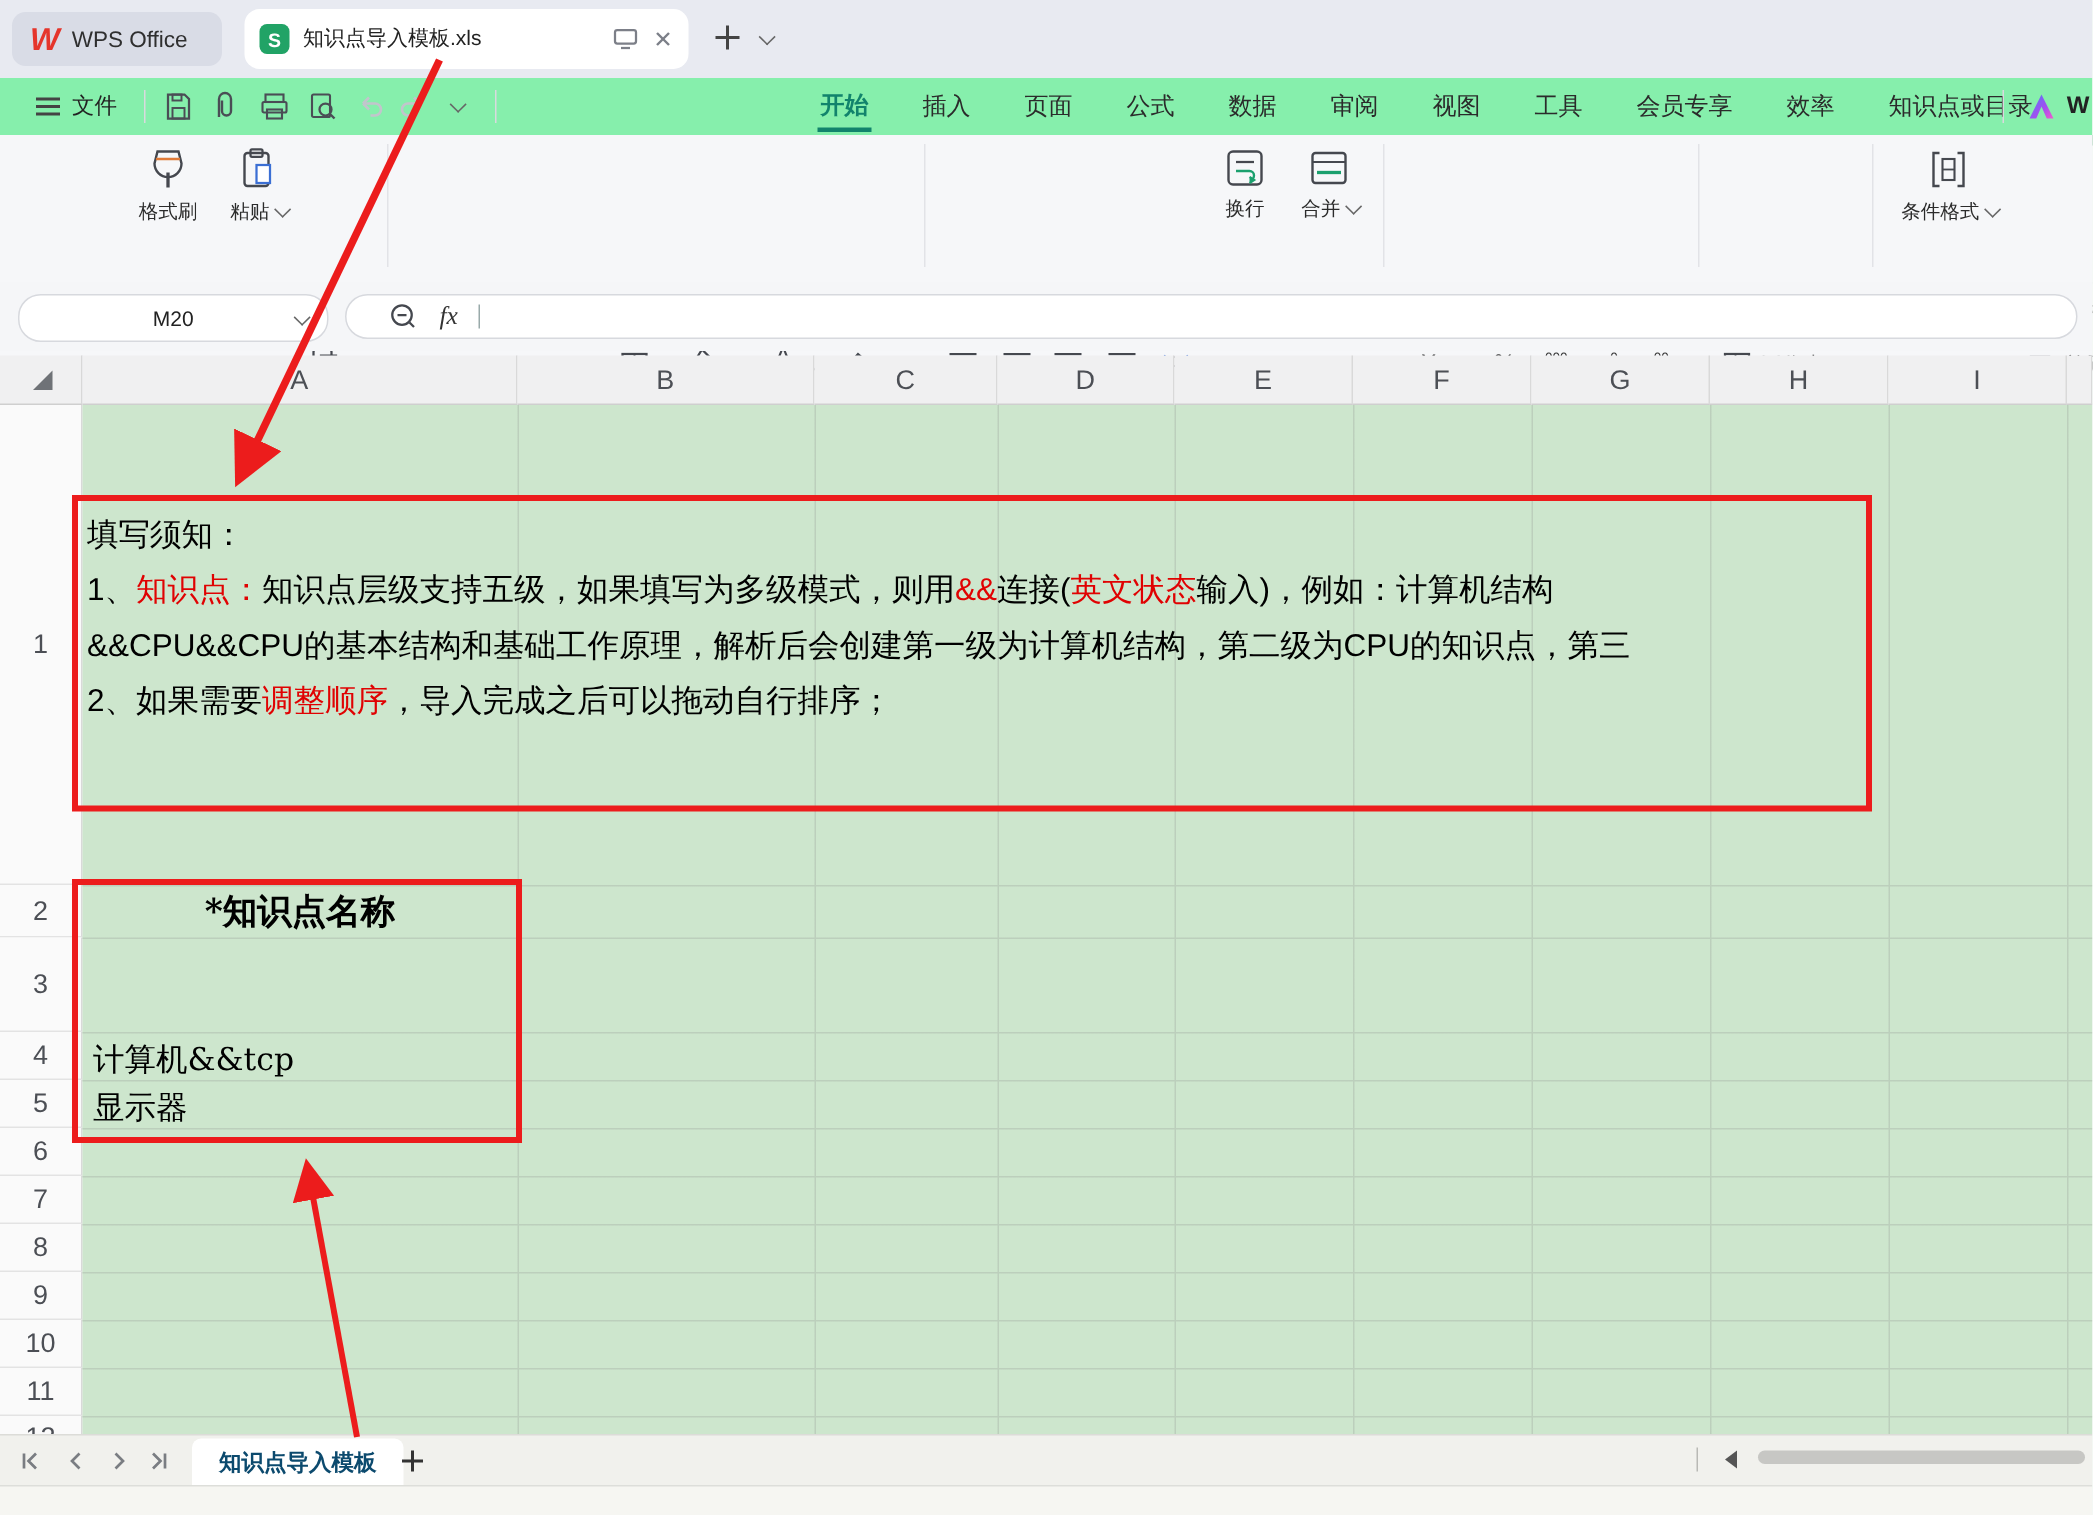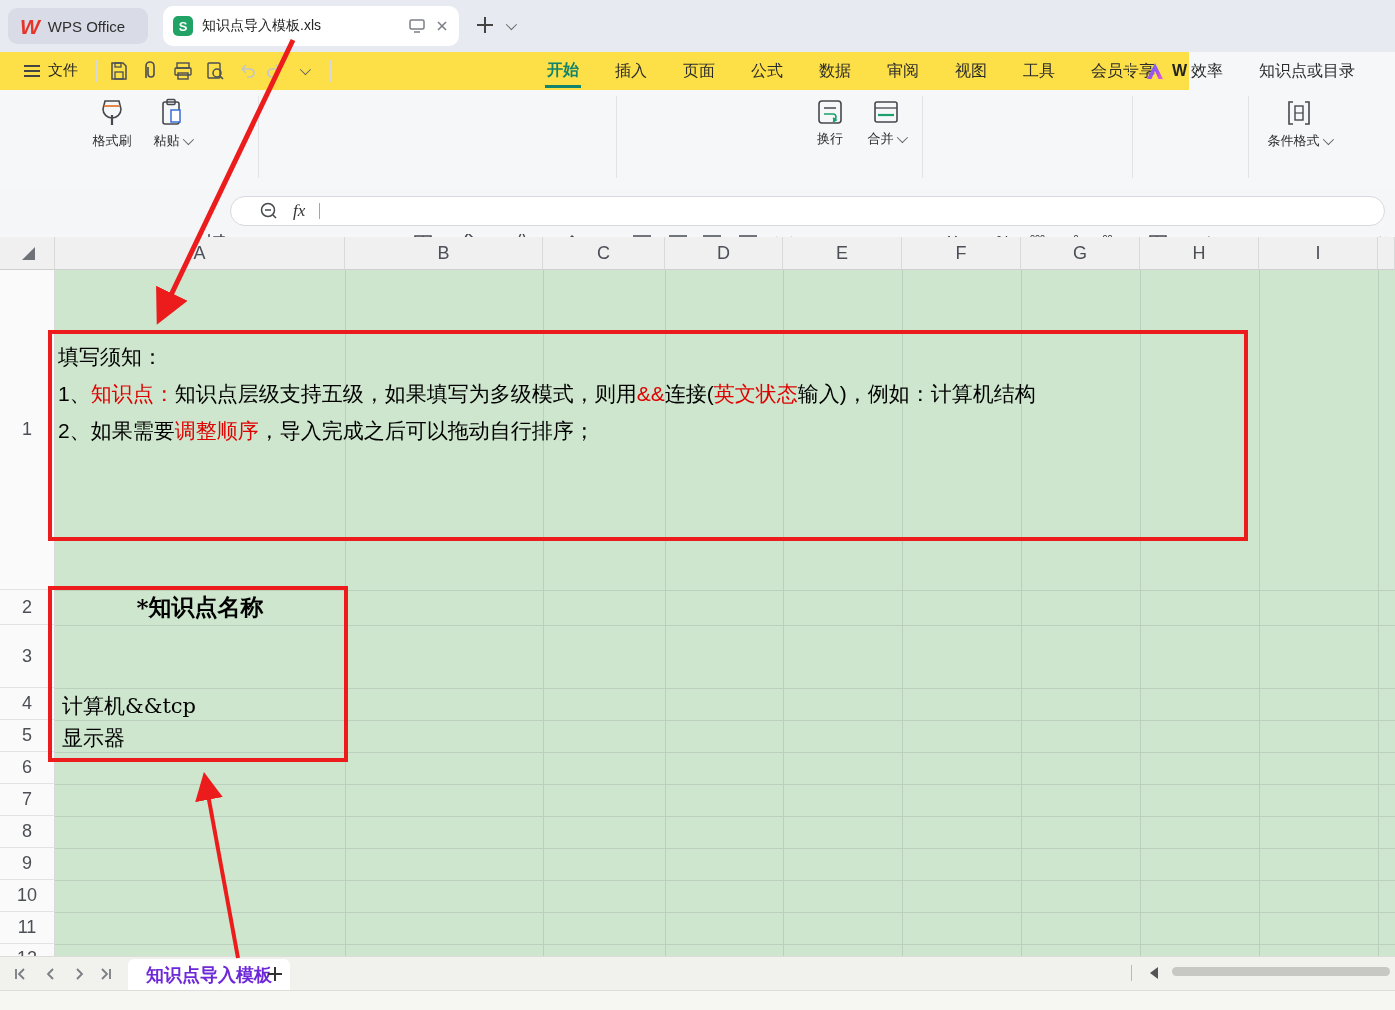--- a/index.html
+++ b/index.html
@@ -14,21 +14,21 @@
   .wps-name{font-size:15px;color:#2f2f2f;}
   .doc-tab{position:absolute;left:163px;top:6px;width:296px;height:40px;background:#ffffff;
            border-radius:10px;display:flex;align-items:center;gap:9px;padding:0 10px;box-sizing:border-box;}
   .s-icon{width:20px;height:20px;border-radius:5px;background:#21a366;color:#fff;font-size:13px;
           font-weight:bold;display:flex;align-items:center;justify-content:center;}
   .doc-title{font-size:14px;color:#222;flex:1;white-space:nowrap;overflow:hidden;}
   .tb-ico{color:#7c7f88;display:flex;align-items:center;}
   .plus-btn{position:absolute;left:474px;top:14px;color:#444;}
   .tabs-chev{position:absolute;left:506px;top:22px;}
   
-  .menubar{position:absolute;left:0;top:52px;width:1189px;height:38px;background:#fde047;
+  .menubar{position:absolute;left:0;top:52px;width:1395px;height:38px;background:#86efac;
            border-bottom:7px solid #14532d;}
   .hamb{position:absolute;left:24px;top:13px;width:16px;height:2px;background:#444;
         box-shadow:0 5px 0 #444,0 10px 0 #444;}
   .file-label{position:absolute;left:48px;top:9px;font-size:15px;color:#222;}
   .qdiv{position:absolute;top:8px;width:1px;height:22px;background:#d9dade;}
   .qico{position:absolute;top:8px;width:22px;height:22px;color:#4a4d55;}
   .qico.dis{color:#c2c5cc;}
   .menu-items{position:absolute;left:545px;top:0;height:38px;display:flex;gap:32px;align-items:center;}
   .menu-item{font-size:16px;color:#2b2b2b;padding:5px 2px 4px;cursor:default;white-space:nowrap;}
   .menu-item.active{color:#12836c;font-weight:bold;border-bottom:3px solid #12836c;}
@@ -106,21 +106,21 @@
   .redbox{position:absolute;border:4px solid #ec1c1c;box-sizing:border-box;z-index:30;}
   .databox-head{position:absolute;left:55px;top:592px;width:290px;text-align:center;
      font-family:"DejaVu Serif","Liberation Serif",serif;font-weight:bold;font-size:23px;color:#000;}
   .databox-line{position:absolute;left:62px;font-family:"DejaVu Serif","Liberation Serif",serif;
      font-size:21px;color:#000;width:282px;line-height:31px;}
   
   .sheetbar{position:absolute;left:0;top:956px;width:1395px;height:34px;background:#f1f1ed;
             border-top:1px solid #dcdcd8;box-sizing:border-box;}
   .snav{position:absolute;top:8px;width:18px;height:18px;color:#7a7d82;}
   .sheet-tab{position:absolute;left:128px;top:2px;height:32px;background:#fff;border-radius:6px 6px 0 0;
-             display:flex;align-items:center;padding:0 18px;font-size:18px;font-weight:bold;color:#6d28d9;}
+             display:flex;align-items:center;padding:0 18px;font-size:15px;font-weight:bold;color:#0c4a6e;}
   .addsheet{position:absolute;left:266px;top:8px;color:#333;}
   .sb-div{position:absolute;left:1131px;top:8px;width:1px;height:16px;background:#b9b9b5;}
   .sb-arrow{position:absolute;left:1150px;top:10px;width:0;height:0;border-top:6px solid transparent;
             border-bottom:6px solid transparent;border-right:8px solid #555;}
   .sb-thumb{position:absolute;left:1172px;top:967px;width:218px;height:9px;background:#c7c7c4;border-radius:5px;}
   
   .statusbar{position:absolute;left:0;top:990px;width:1395px;height:20px;background:#f6f6f2;
              border-top:1px solid #dddeda;box-sizing:border-box;}
   
   .anno{position:absolute;left:0;top:0;z-index:40;pointer-events:none;}
@@ -508,20 +508,24 @@
       <svg width="20" height="20" viewBox="0 0 20 20">
           <rect x="4" y="4" width="12" height="12" fill="none" stroke="#45484f" stroke-width="1.6"></rect>
           <line x1="1" y1="4" x2="4" y2="4" stroke="#45484f" stroke-width="1.2"></line>
           <line x1="16" y1="16" x2="19" y2="16" stroke="#45484f" stroke-width="1.2"></line>
         </svg>
       <span>单元格</span>
     </div>
   </div>
 
   <div class="fbar">
+    <div class="namebox">
+      <span>M20</span>
+      <span class="chev"></span>
+    </div>
     <div class="fxbox">
       <svg width="20" height="20" viewBox="0 0 20 20">
           <circle cx="9" cy="9" r="6.5" fill="none" stroke="#45484f" stroke-width="1.5"></circle>
           <line x1="6" y1="9" x2="12" y2="9" stroke="#45484f" stroke-width="1.5"></line>
           <line x1="14" y1="14" x2="17" y2="17" stroke="#45484f" stroke-width="1.5"></line>
         </svg>
       <span class="fx-it">fx</span>
       <span class="cursorline"></span>
     </div>
   </div>
@@ -552,20 +556,21 @@
   <div class="rnum" style="top:848px;height:32px">9</div>
   <div class="rnum" style="top:880px;height:32px">10</div>
   <div class="rnum" style="top:912px;height:32px">11</div>
   <div class="rnum" style="top:944px;height:30px">12</div>
 
   <div class="canvas"></div>
 
   <div class="instr">
     <div><span>填写须知：</span></div>
     <div><span>1、</span><span class="rd">知识点：</span><span>知识点层级支持五级，如果填写为多级模式，则用</span><span class="rd">&amp;&amp;</span><span>连接(</span><span class="rd">英文状态</span><span>输入)，例如：计算机结构</span></div>
+    <div><span>&amp;&amp;CPU&amp;&amp;CPU的基本结构和基础工作原理，解析后会创建第一级为计算机结构，第二级为CPU的知识点，第三</span></div>
     <div><span>2、如果需要</span><span class="rd">调整顺序</span><span>，导入完成之后可以拖动自行排序；</span></div>
   </div>
 
   <div class="databox-head">*知识点名称</div>
   <div class="databox-line" style="top:723px">显示器</div>
   <div class="databox-line" style="top:691px">计算机&amp;&amp;tcp</div>
 
   <div class="redbox" style="left:48px;top:330px;width:1200px;height:211px"></div>
   <div class="redbox" style="left:48px;top:586px;width:300px;height:176px"></div>
 

